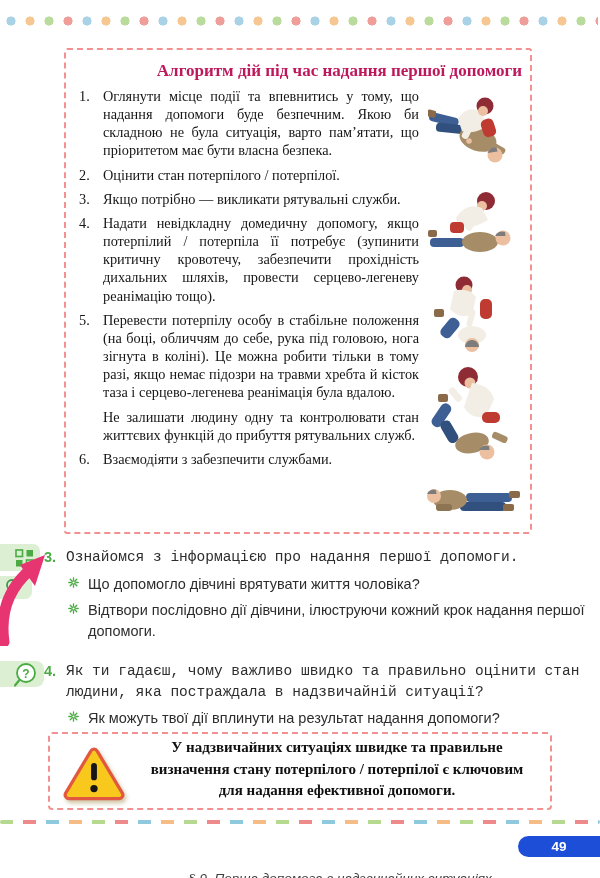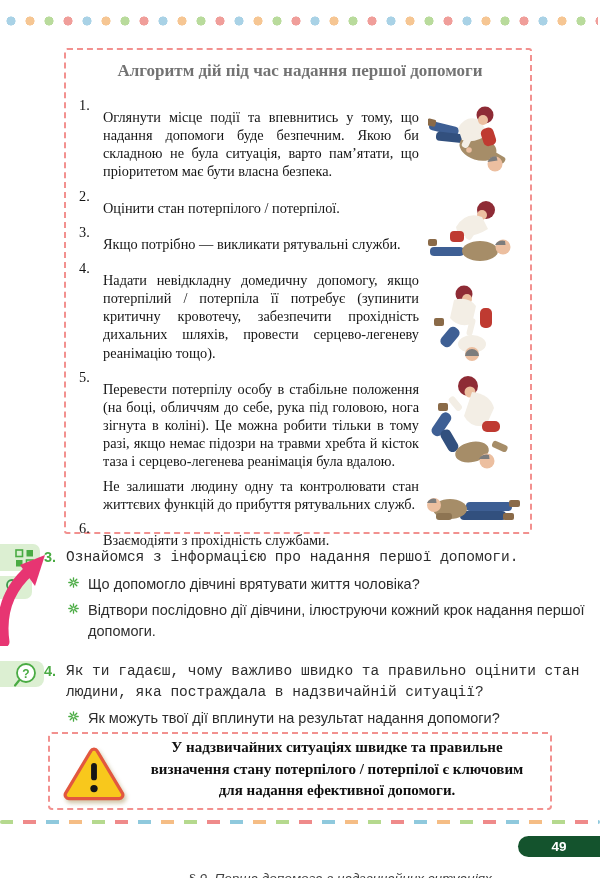--- a/index.html
+++ b/index.html
@@ -13,28 +13,28 @@
       radial-gradient(circle at 5px 5px,#f6c693 0 4.3px,transparent 4.8px),
       radial-gradient(circle at 5px 5px,#b9db9c 0 4.3px,transparent 4.8px),
       radial-gradient(circle at 5px 5px,#f09e9a 0 4.3px,transparent 4.8px);
     background-size:76px 10px;background-repeat:repeat-x;
     background-position:0 0,19px 0,38px 0,57px 0;}
 
   
   .algo-box{position:absolute;top:48px;left:64px;width:468px;height:486px;
     box-sizing:border-box;border:2px dashed #f2918f;border-radius:3px;
     padding:8px 8px 8px 12px;}
-  .algo-title{text-align:center;color:#737373;font-family:"Liberation Serif",serif;
-    font-weight:bold;font-size:17px;margin:3px 0 15px;}
+  .algo-title{text-align:right;color:#be185d;font-family:"Liberation Serif",serif;
+    font-weight:bold;font-size:17px;margin:3px 0 6px;}
   .algo-body{display:flex;}
   .steps{flex:1;font-family:"Liberation Serif",serif;font-size:14.3px;
     line-height:1.27;color:#151515;}
   .step{display:flex;margin-bottom:6px;}
   .step-num{width:24px;flex:none;padding-left:1px;}
-  .step-text{flex:1;text-align:justify;padding-right:7px;margin-top:12px;}
+  .step-text{flex:1;text-align:justify;padding-right:7px;}
   .step-text p{margin:0;}
   .step-text p + p{margin-top:6px;}
   .illustrations{width:96px;flex:none;display:flex;flex-direction:column;
     align-items:center;padding-top:6px;}
   .illustrations .ill{margin-bottom:9px;}
 
   
   .task{position:absolute;left:44px;right:12px;font-size:14.5px;color:#2d2d2d;line-height:1.42;}
   .task-head{display:flex;}
   .task-num{color:#4aab43;font-weight:bold;width:22px;flex:none;}
@@ -62,21 +62,21 @@
     background:repeating-linear-gradient(90deg,
       #b5d98e 0 13px,transparent 13px 23px,
       #ef8a8a 23px 36px,transparent 36px 46px,
       #8fc9dd 46px 59px,transparent 59px 69px,
       #f5bd85 69px 82px,transparent 82px 92px);}
 
   
   .footer-text{position:absolute;top:840px;left:180px;right:100px;text-align:center;
     font-style:italic;font-size:13.5px;color:#3f3f3f;margin-top:31px;}
   .page-badge{position:absolute;top:836px;right:0;width:82px;height:21px;
-    background:#14532d;border-radius:11px 0 0 11px;color:#fff;font-weight:bold;
+    background:#1d4ed8;border-radius:11px 0 0 11px;color:#fff;font-weight:bold;
     font-size:13.5px;display:flex;align-items:center;justify-content:center;}
 </style>
 </head>
 <body>
 
 <div class="page">
 
   <div class="dots-row"></div>
 
   <div class="algo-box">
@@ -101,21 +101,21 @@
         </div>
         <div class="step">
           <span class="step-num">5.</span>
           <div class="step-text">
             <p>Перевести потерпілу особу в стабільне положення (на боці, обличчям до себе, рука під головою, нога зігнута в коліні). Це можна робити тільки в тому разі, якщо немає підозри на травми хребта й кісток таза і серцево-легенева реанімація була вдалою.</p>
             <p>Не залишати людину одну та контролювати стан життєвих функцій до прибуття рятувальних служб.</p>
           </div>
         </div>
         <div class="step">
           <span class="step-num">6.</span>
-          <div class="step-text">Взаємодіяти з прохідність службами.</div>
+          <div class="step-text">Взаємодіяти з забезпечити службами.</div>
         </div>
       </div>
 
       <div class="illustrations">
         <svg class="ill" width="92" height="84" viewBox="0 0 92 84">
           <rect x="1" y="22" width="30" height="9" rx="4" fill="#3e5f94" transform="rotate(14 16 26)"></rect>
           <rect x="8" y="31" width="30" height="9" rx="4" fill="#32507e" transform="rotate(6 23 35)"></rect>
           <rect x="-1" y="17" width="9" height="7" rx="2" fill="#8a6a48" transform="rotate(14 3 20)"></rect>
           <ellipse cx="50" cy="46" rx="19" ry="12" fill="#a68d68" transform="rotate(18 50 46)"></ellipse>
           <rect x="62" y="52" width="16" height="7" rx="3" fill="#a68d68" transform="rotate(30 70 55)"></rect>

